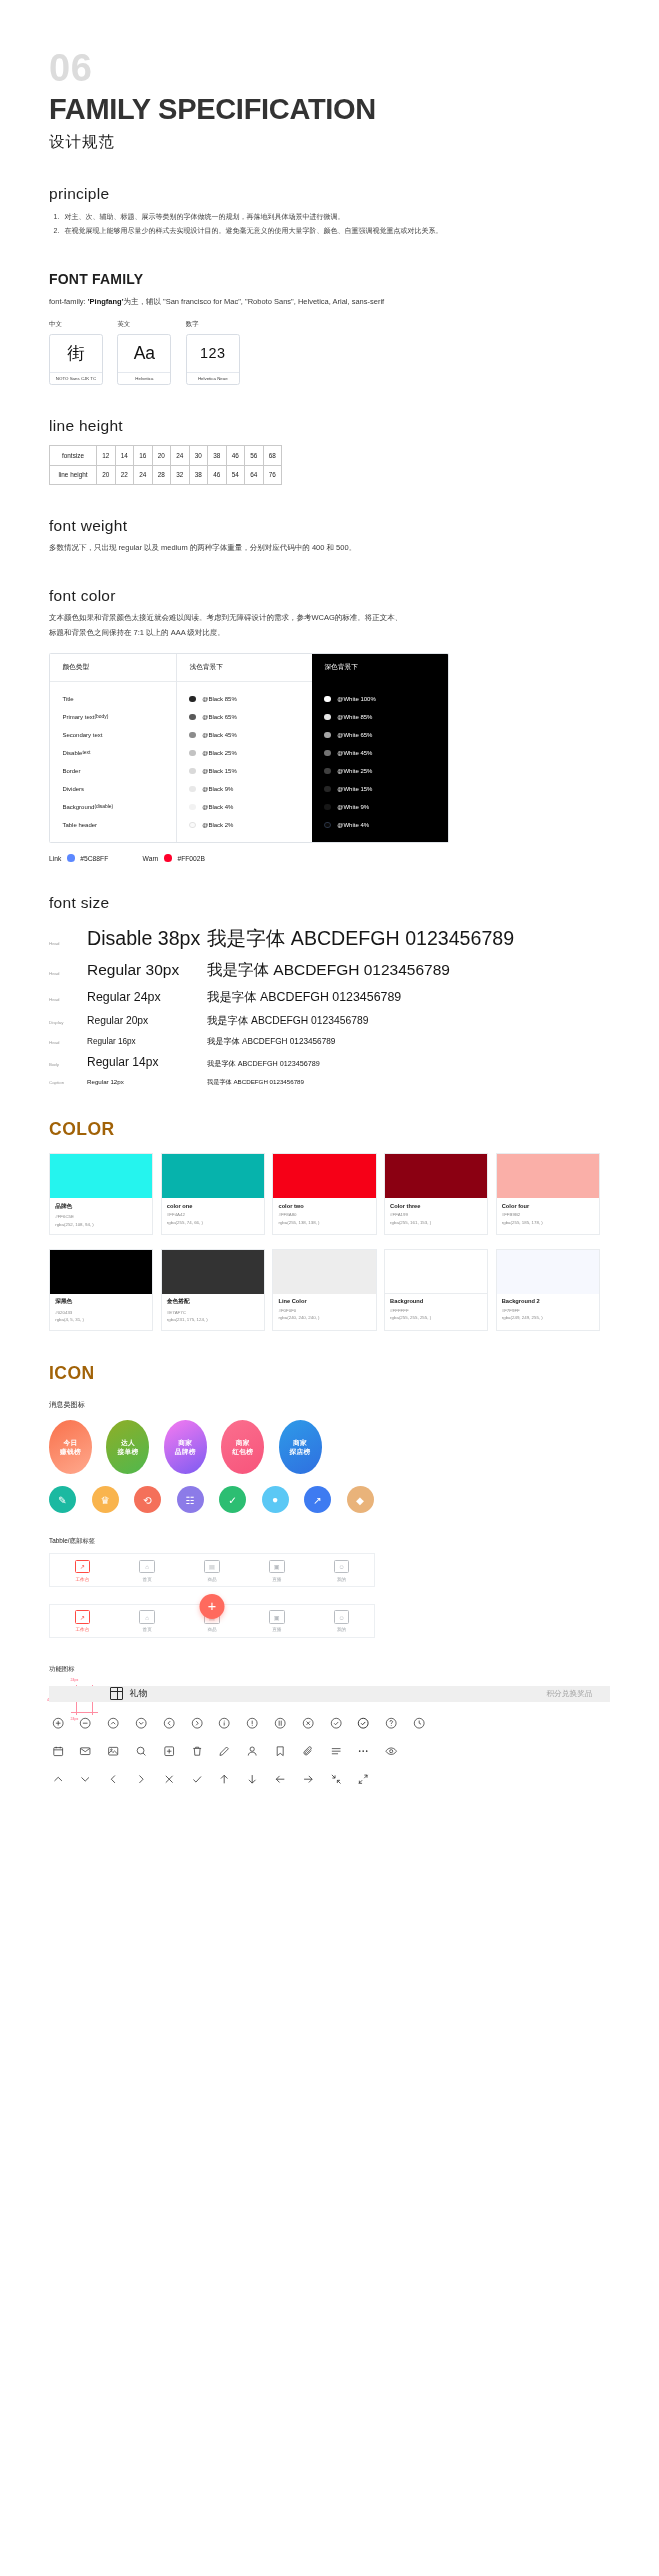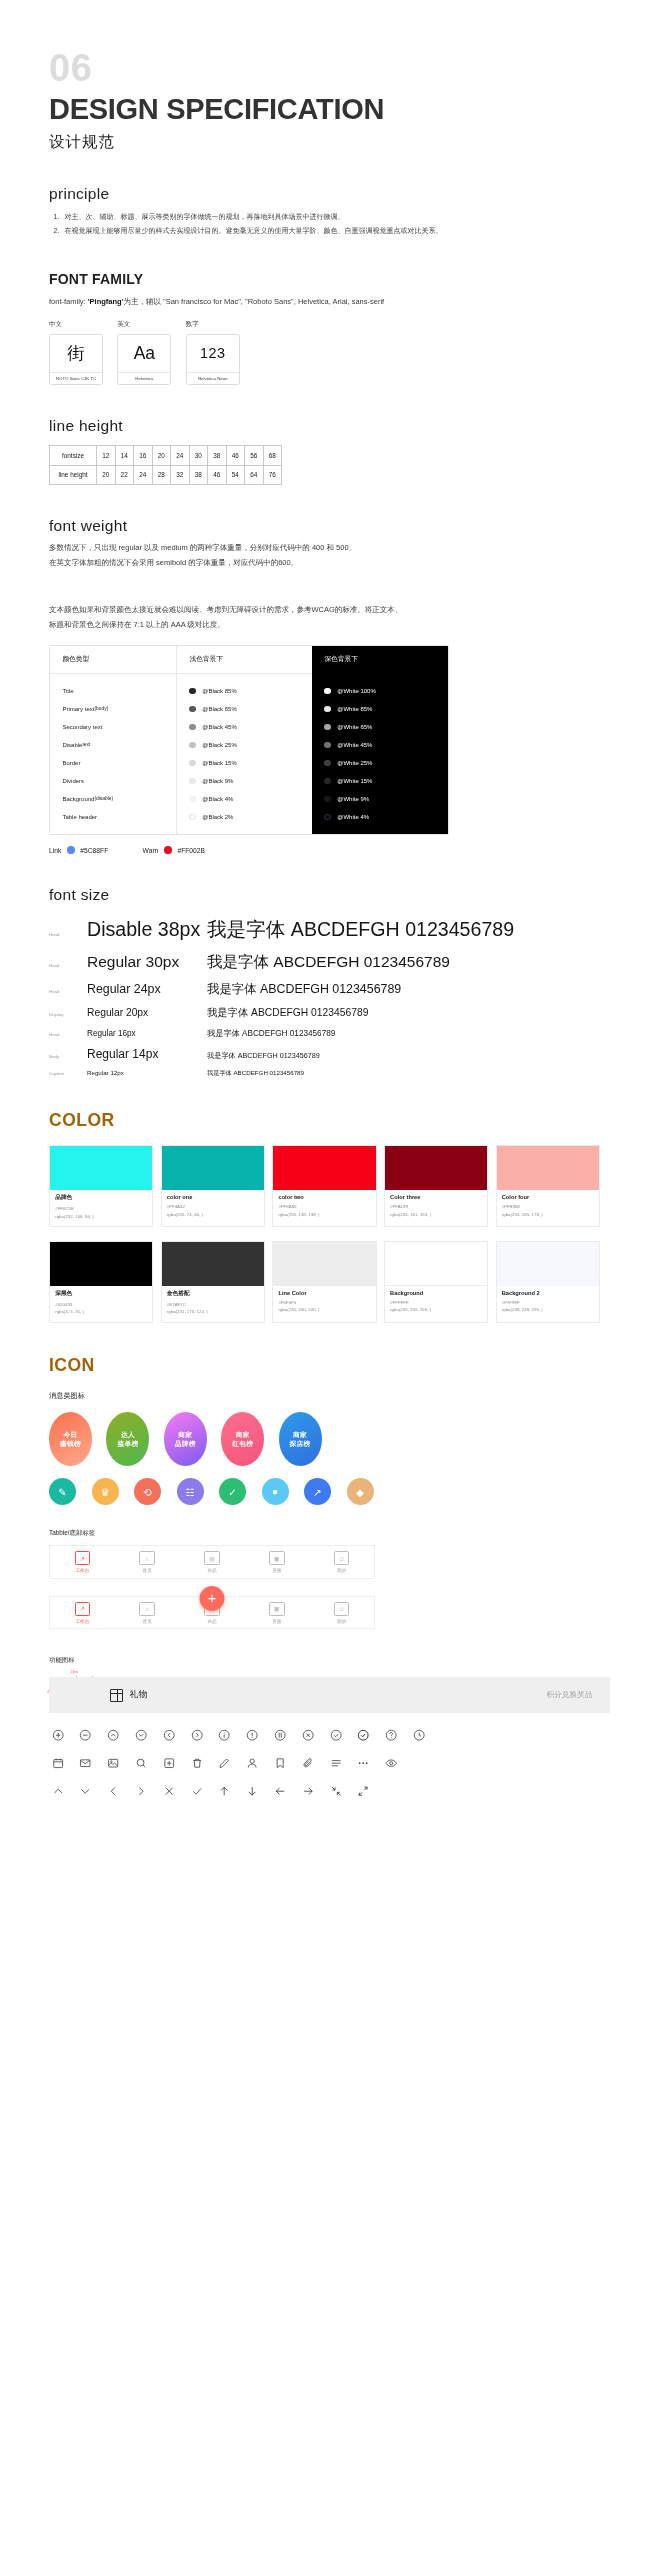--- a/index.html
+++ b/index.html
@@ -144,21 +144,21 @@
     position:absolute; left:50%; top:-11.3px; transform:translateX(-50%);
     width:25px; height:25px; border-radius:50%;
     background:#ff6a5e; color:#fff; font-size:14.4px; line-height:24px; text-align:center;
     box-shadow:0 2.1px 5.2px rgba(255,106,94,.4);
   }
 
   
   .fn-cap{ font-size:6.4px; color:#1d1d1d; margin-top:27px; margin-bottom:9.3px; }
   .spec-strip{ position:relative; margin-bottom:13.4px; }
   .spec-box{
-    width:561px; height:36px; background:#efefef;
+    width:561px; height:16px; background:#efefef;
     display:flex; align-items:center; padding-left:61px; position:relative;margin-top:12px;
   }
   .spec-gift{ display:flex; align-items:center; gap:6.2px; }
   .gift-glyph{ width:13.4px; height:13.4px; border:0.8px solid #2a2a2a; border-radius:1px; position:relative;}
   .gift-glyph:before{content:"";position:absolute;left:-0.8px;right:-0.8px;top:3.6px;height:0.8px;background:#2a2a2a;}
   .gift-glyph:after{content:"";position:absolute;top:-0.8px;bottom:-0.8px;left:5.7px;width:0.8px;background:#2a2a2a;}
   .gift-text{ font-size:8.8px; color:#1b1b1b; }
   .spec-right{ margin-left:auto; padding-right:17.5px; font-size:7.7px; color:#a4a4a4; }
   .mark{ position:absolute; font-size:3.6px; color:#ff5c7a; }
   .mline{ position:absolute; background:#ff8da2; }
@@ -171,21 +171,21 @@
   }
   .gl svg{ display:block; }
 </style>
 </head>
 <body>
 
 <div class="page">
 
   <div class="wrap cover">
     <div class="cover-num">06</div>
-    <div class="cover-title">DESIGN SPECIFICATION</div>
+    <div class="cover-title">FAMILY SPECIFICATION</div>
     <div class="cover-sub">设计规范</div>
   </div>
 
   <div class="wrap sec">
     <div class="h-lower">principle</div>
     <ol class="principle">
       <li>对主、次、辅助、标题、展示等类别的字体做统一的规划，再落地到具体场景中进行微调。</li>
       <li>在视觉展现上能够用尽量少的样式去实现设计目的。避免毫无意义的使用大量字阶、颜色、自重强调视觉重点或对比关系。</li>
     </ol>
   </div>
@@ -251,24 +251,24 @@
             <td>64</td>
             <td>76</td>
           </tr>
         </tbody>
     </table>
   </div>
 
   <div class="wrap sec">
     <div class="h-lower">font weight</div>
     <div class="body-text" style="margin-top:5.2px;">多数情况下，只出现 regular 以及 medium 的两种字体重量，分别对应代码中的 400 和 500。</div>
-    <div class="body-text">在英文字体加粗的情况下会采用 semibold 的字体重量，对应代码中的600。</div>
   </div>
 
   <div class="wrap sec">
+    <div class="h-lower">font color</div>
     <div class="body-text" style="margin-top:5.2px;">文本颜色如果和背景颜色太接近就会难以阅读。考虑到无障碍设计的需求，参考WCAG的标准。将正文本、</div>
     <div class="body-text">标题和背景色之间保持在 7:1 以上的 AAA 级对比度。</div>
 
     <div class="fc-table">
       <div class="fc-col c1">
         <div class="fc-head">颜色类型</div>
         <div class="fc-pad"></div>
         <div id="fc-types">
             <div class="fc-cell">
               <span>Title</span>

